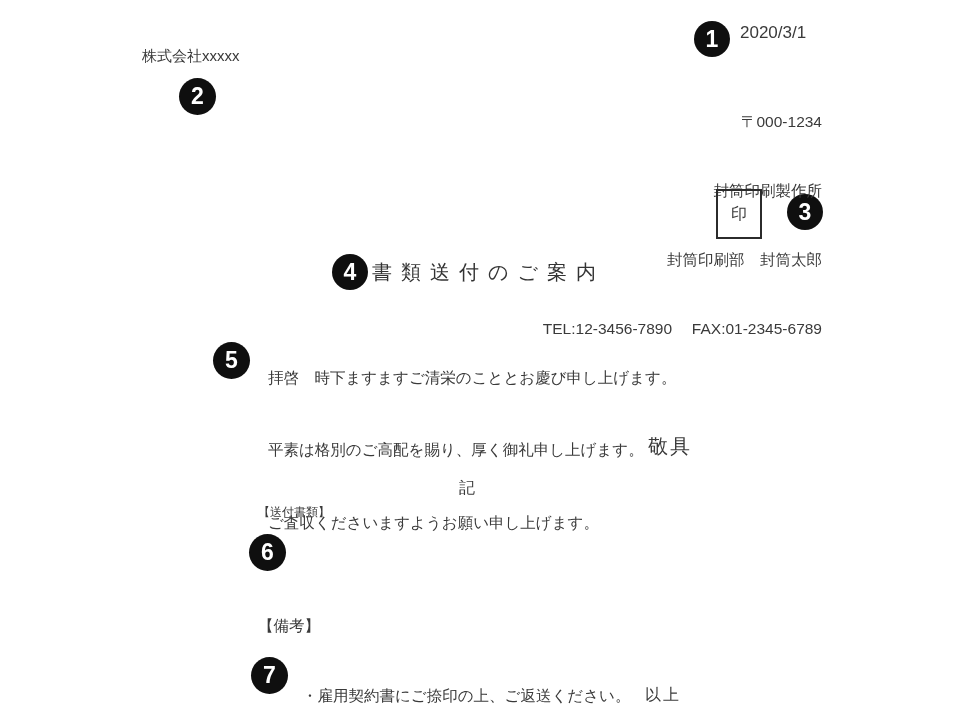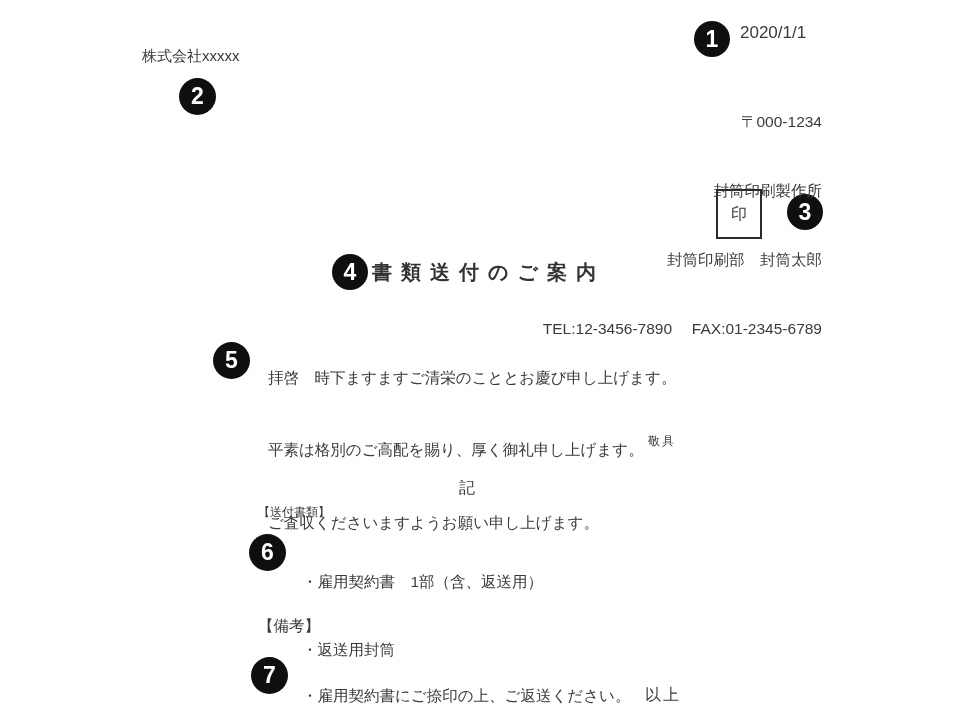--- a/index.html
+++ b/index.html
@@ -34,32 +34,32 @@
     left: 716px; top: 189px;
     width: 42px; height: 46px;
     border: 2px solid #2b2b2b;
     display: flex; align-items: center; justify-content: center;
     font-size: 16px; color: #3a3a3a;
   }
 
   .doc-title {
     left: 372px; top: 259px;
     font-size: 20px;
-    font-weight: bold;
+    font-weight: normal;
     letter-spacing: 9px;
     color: #333333;
   }
 
   .body-block {
     left: 268px; top: 317px;
     line-height: 24.3px;
     font-size: 15.5px;
   }
 
-  .closing { left: 648px; top: 433px; font-size: 12px; letter-spacing: 2px; }
+  .closing { left: 648px; top: 433px; font-size: 20px; letter-spacing: 2px; }
   .record  { left: 459px; top: 478px; font-size: 16px; }
 
   .enc-heading  { left: 258px; top: 504px; font-size: 12px; }
   .enc-items    { left: 302px; top: 526px; line-height: 22.5px; font-size: 15.5px; }
   .note-heading { left: 258px; top: 616px; font-size: 15.5px; }
   .note-items   { left: 302px; top: 640px; line-height: 22.5px; font-size: 15.5px; }
   .end-marker   { left: 645px; top: 685px; font-size: 16px; letter-spacing: 2px; }
 
   .badge {
     position: absolute;
@@ -102,21 +102,21 @@
   <div class="abs badge badge-5">
     <span>5</span>
   </div>
   <div class="abs badge badge-6">
     <span>6</span>
   </div>
   <div class="abs badge badge-7">
     <span>7</span>
   </div>
 
-  <div class="abs txt date">2020/1/1</div>
+  <div class="abs txt date">2020/3/1</div>
 
   <div class="abs sender-block">
     <div>〒000-1234</div>
     <div>封筒印刷製作所</div>
     <div>封筒印刷部　封筒太郎</div>
     <div>TEL:12-3456-7890　 FAX:01-2345-6789</div>
   </div>
 
   <div class="abs stamp-box">
     <span>印</span>
@@ -129,24 +129,20 @@
     <div>平素は格別のご高配を賜り、厚く御礼申し上げます。</div>
     <div>ご査収くださいますようお願い申し上げます。</div>
   </div>
 
   <div class="abs txt closing">敬具</div>
 
   <div class="abs txt record">記</div>
 
   <div class="abs txt enc-heading">【送付書類】</div>
 
-  <div class="abs enc-items">
-    <div>・雇用契約書　1部（含、返送用）</div>
-    <div>・返送用封筒</div>
-  </div>
 
   <div class="abs txt note-heading">【備考】</div>
 
   <div class="abs note-items">
     <div>・雇用契約書にご捺印の上、ご返送ください。</div>
   </div>
 
   <div class="abs txt end-marker">以上</div>
 
 </div>

